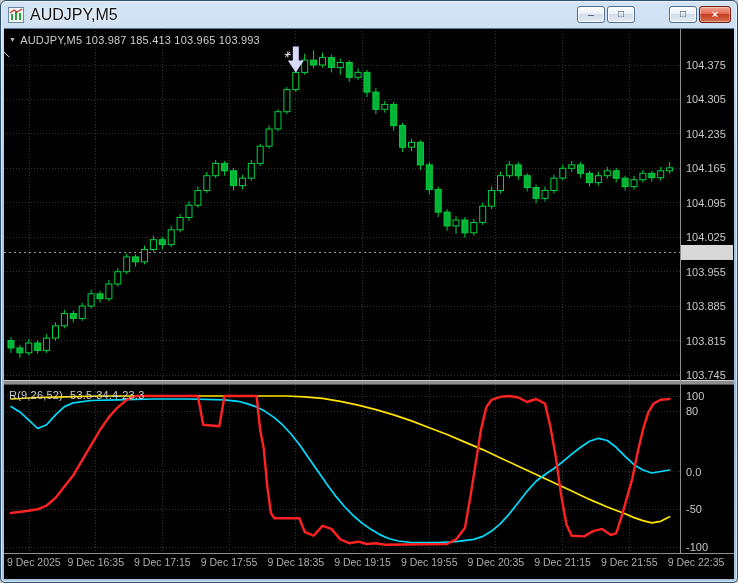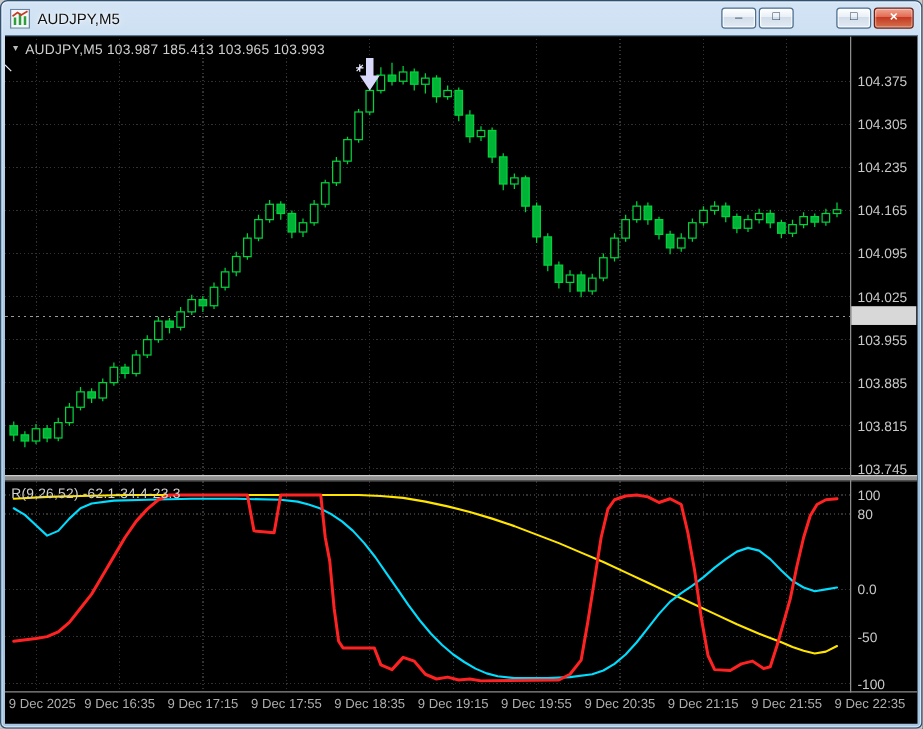--- a/index.html
+++ b/index.html
@@ -6,21 +6,21 @@
   *{box-sizing:border-box;}
   .window{
     position:relative;width:738px;height:583px;
     background:linear-gradient(180deg,#d3e4f5,#aecbe6 30%,#9cbedd 70%,#a7c6e2);
     border:1px solid #2f506f;border-radius:6px 6px 5px 5px;
     box-shadow:inset 0 0 0 1px rgba(255,255,255,.55);
     font-family:"Liberation Sans",sans-serif;
   }
   .titlebar{height:27px;display:flex;align-items:center;padding-left:7px;position:relative;}
   .win-icon{width:16px;height:16px;display:inline-block;}
-  .title{margin-left:6px;font-size:12px;color:#111;text-shadow:0 0 8px #fff,0 0 2px #fff;}
+  .title{margin-left:6px;font-size:16px;color:#111;text-shadow:0 0 8px #fff,0 0 2px #fff;}
   .btns{position:absolute;right:6px;top:5px;display:flex;align-items:flex-start;}
   .wbtn{
     width:28px;height:17px;margin-left:2px;border:1px solid #51708f;border-radius:3px;
     background:linear-gradient(180deg,#feffff,#e9eff7 45%,#d2dde9 46%,#e2ebf4);
     display:flex;align-items:center;justify-content:center;
     font-size:10px;line-height:10px;color:#1d3650;cursor:pointer;
     box-shadow:inset 0 0 0 1px rgba(255,255,255,.8);
   }
   .wbtn .glyph{transform:translateY(-1px);}
   .wbtn.minimize .glyph{transform:translateY(-4px);}
@@ -324,15 +324,15 @@
         </g>
         <rect x="677" y="215.96825396825778" width="52" height="15" fill="#d8d8d8"></rect>
         <rect x="0" y="0" width="676" height="351" fill="rgba(0,0,0,0)"></rect>
         <rect x="0" y="356" width="676" height="168" fill="rgba(0,0,0,0)"></rect>
         <rect x="676" y="0" width="54" height="524" fill="rgba(0,0,0,0)"></rect>
         <rect x="0" y="524" width="730" height="27" fill="rgba(0,0,0,0)"></rect>
       </svg>
     <div class="overlay-label sym-label">
       <span class="tri">▼</span><span>AUDJPY,M5  103.987 185.413 103.965 103.993</span>
     </div>
-    <div class="overlay-label ind-label">R(9,26,52) -62.1-34.4-23.3</div>
+    <div class="overlay-label ind-label">R(9,26,52) -53.5-34.4-23.3</div>
   </div>
 </div>
 
 </body></html>

